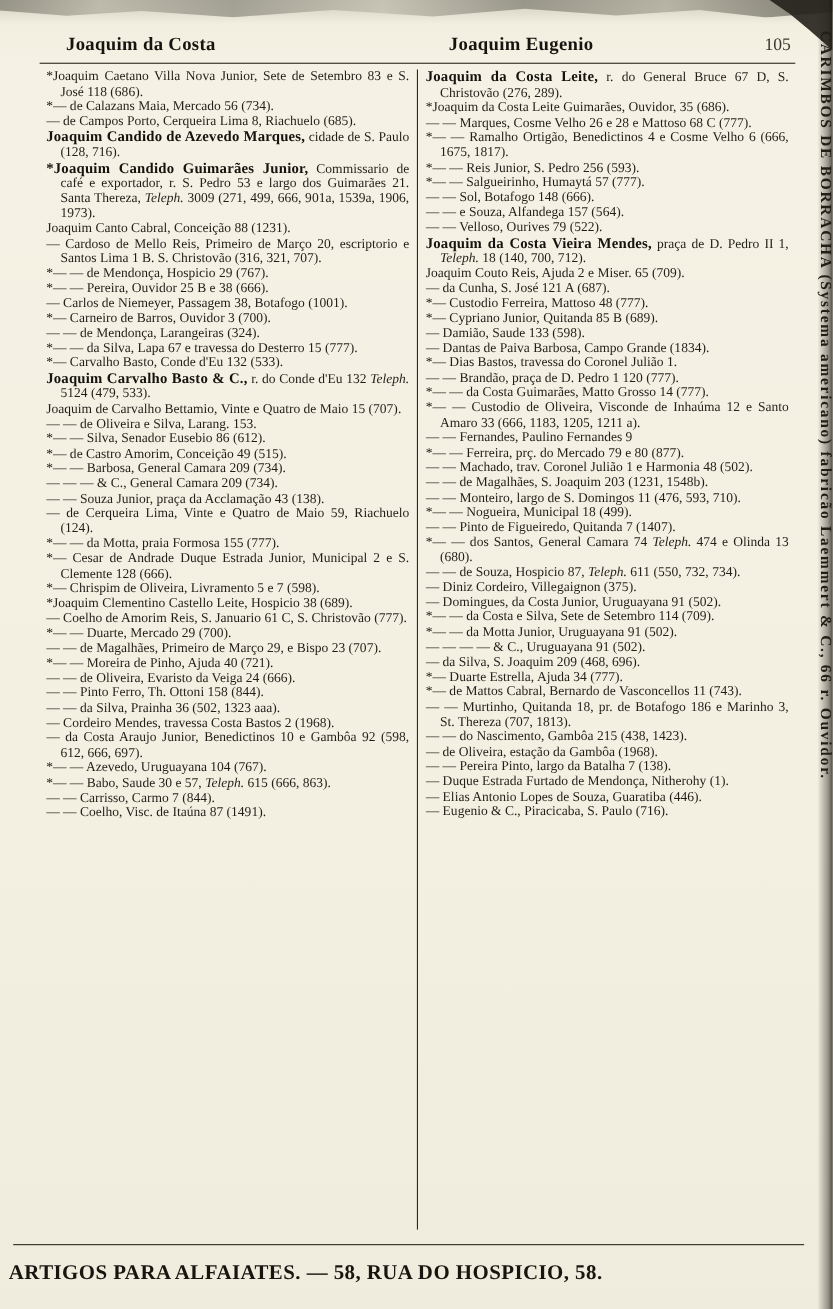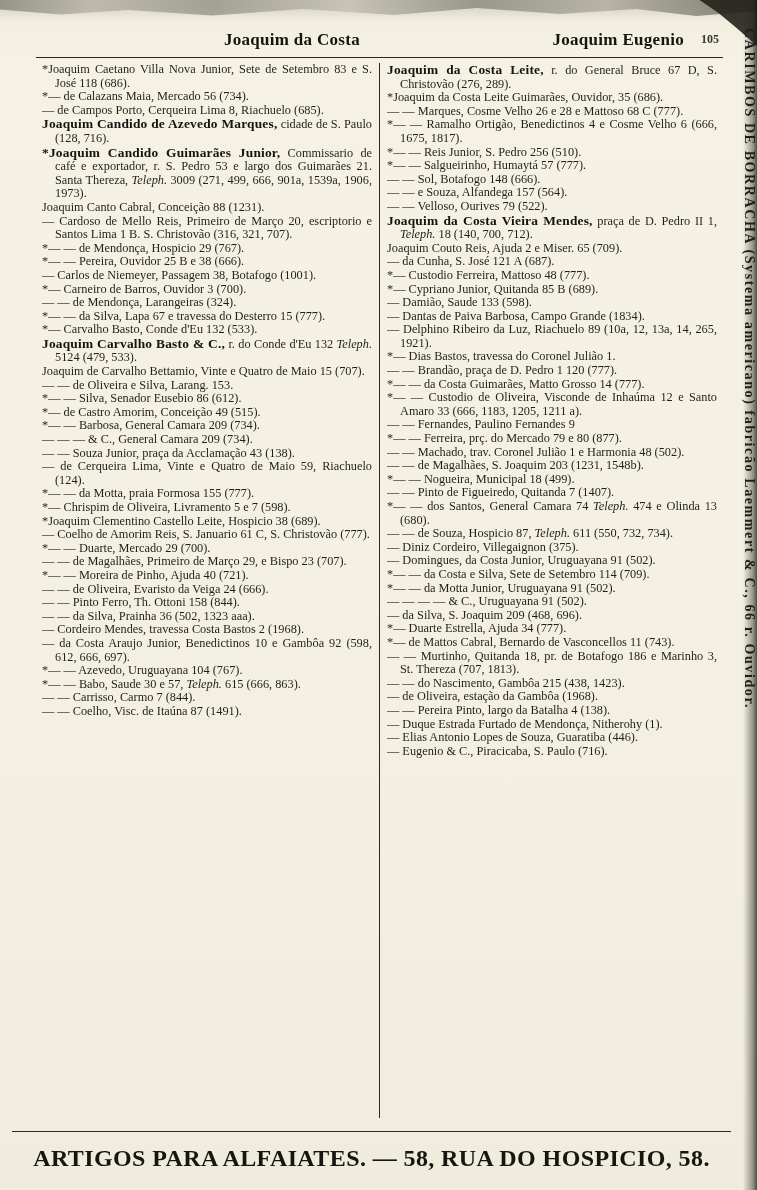--- a/index.html
+++ b/index.html
@@ -31,26 +31,26 @@
   .edge-right {
     position:absolute; top:0; right:0; width:14px; height:100%;
     background:linear-gradient(90deg, rgba(40,38,30,0) 0%, rgba(40,38,30,.45) 70%, rgba(25,23,18,.75) 100%);
     pointer-events:none;
   }
 
   
   .header { position:absolute; top:30px; left:40px; right:70px; height:24px; }
   .h-left, .h-right {
     position:absolute; top:0; font-weight:bold; font-size:17px; letter-spacing:.3px;
-    color:#16140f; width:300px; text-align:right;
+    color:#16140f; width:300px; text-align:left;
   }
   .h-left { left:20px; }
-  .h-right { left:344px; }
+  .h-right { left:368px; }
   .pageno {
-    position:absolute; top:2px; right:-32px; font-weight:bold; font-size:12px; color:#3a372e;
+    position:absolute; top:2px; right:-32px; font-weight:normal; font-size:16px; color:#3a372e;
   }
   .rule {
     position:absolute; top:57px; left:36px; right:34px; height:0;
     border-top:1.6px solid #2b2820;
   }
 
   
   .columns {
     position:absolute; top:63px; left:42px; right:40px; bottom:72px;
     display:flex; overflow:hidden;
@@ -70,22 +70,22 @@
   }
   .entry i { font-style:italic; }
 
   
   .footer-rule {
     position:absolute; left:12px; right:26px; bottom:58px; height:0;
     border-top:1.4px solid #2b2820;
   }
   .footer {
     position:absolute; left:8px; right:22px; bottom:14px; height:36px;
-    font-weight:bold; font-size:24px; letter-spacing:.4px;
-    color:#17150f; text-align:center; line-height:36px;
+    font-weight:bold; font-size:19px; letter-spacing:.4px;
+    color:#17150f; text-align:left; line-height:36px;
     white-space:nowrap;
   }
 
   
   .margin-note {
     position:absolute; top:28px; right:0px; height:1145px; width:22px;
     writing-mode:vertical-rl;
     font-weight:bold; font-size:14px; letter-spacing:1.6px;
     color:#1d1a13; text-align:left;
     overflow:hidden;
@@ -125,20 +125,21 @@
         <div class="entry"><span class="lead">Joaquim Carvalho Basto &amp; C.,</span><span> r. do Conde d'Eu 132 <i>Teleph.</i> 5124 (479, 533).</span></div>
         <div class="entry"><span>Joaquim de Carvalho Bettamio, Vinte e Quatro de Maio 15 (707).</span></div>
         <div class="entry"><span>— — de Oliveira e Silva, Larang. 153.</span></div>
         <div class="entry"><span>*— — Silva, Senador Eusebio 86 (612).</span></div>
         <div class="entry"><span>*— de Castro Amorim, Conceição 49 (515).</span></div>
         <div class="entry"><span>*— — Barbosa, General Camara 209 (734).</span></div>
         <div class="entry"><span>— — — &amp; C., General Camara 209 (734).</span></div>
         <div class="entry"><span>— — Souza Junior, praça da Acclamação 43 (138).</span></div>
         <div class="entry"><span>— de Cerqueira Lima, Vinte e Quatro de Maio 59, Riachuelo (124).</span></div>
         <div class="entry"><span>*— — da Motta, praia Formosa 155 (777).</span></div>
+        <div class="entry"><span>*— Cesar de Andrade Duque Estrada Junior, Municipal 2 e S. Clemente 128 (666).</span></div>
         <div class="entry"><span>*— Chrispim de Oliveira, Livramento 5 e 7 (598).</span></div>
         <div class="entry"><span>*Joaquim Clementino Castello Leite, Hospicio 38 (689).</span></div>
         <div class="entry"><span>— Coelho de Amorim Reis, S. Januario 61 C, S. Christovão (777).</span></div>
         <div class="entry"><span>*— — Duarte, Mercado 29 (700).</span></div>
         <div class="entry"><span>— — de Magalhães, Primeiro de Março 29, e Bispo 23 (707).</span></div>
         <div class="entry"><span>*— — Moreira de Pinho, Ajuda 40 (721).</span></div>
         <div class="entry"><span>— — de Oliveira, Evaristo da Veiga 24 (666).</span></div>
         <div class="entry"><span>— — Pinto Ferro, Th. Ottoni 158 (844).</span></div>
         <div class="entry"><span>— — da Silva, Prainha 36 (502, 1323 aaa).</span></div>
         <div class="entry"><span>— Cordeiro Mendes, travessa Costa Bastos 2 (1968).</span></div>
@@ -147,57 +148,57 @@
         <div class="entry"><span>*— — Babo, Saude 30 e 57, <i>Teleph.</i> 615 (666, 863).</span></div>
         <div class="entry"><span>— — Carrisso, Carmo 7 (844).</span></div>
         <div class="entry"><span>— — Coelho, Visc. de Itaúna 87 (1491).</span></div>
       </div>
     <div class="col-divider"></div>
     <div class="col" id="col-right">
         <div class="entry"><span class="lead">Joaquim da Costa Leite,</span><span> r. do General Bruce 67 D, S. Christovão (276, 289).</span></div>
         <div class="entry"><span>*Joaquim da Costa Leite Guimarães, Ouvidor, 35 (686).</span></div>
         <div class="entry"><span>— — Marques, Cosme Velho 26 e 28 e Mattoso 68 C (777).</span></div>
         <div class="entry"><span>*— — Ramalho Ortigão, Benedictinos 4 e Cosme Velho 6 (666, 1675, 1817).</span></div>
-        <div class="entry"><span>*— — Reis Junior, S. Pedro 256 (510).</span></div>
+        <div class="entry"><span>*— — Reis Junior, S. Pedro 256 (593).</span></div>
         <div class="entry"><span>*— — Salgueirinho, Humaytá 57 (777).</span></div>
         <div class="entry"><span>— — Sol, Botafogo 148 (666).</span></div>
         <div class="entry"><span>— — e Souza, Alfandega 157 (564).</span></div>
         <div class="entry"><span>— — Velloso, Ourives 79 (522).</span></div>
         <div class="entry"><span class="lead">Joaquim da Costa Vieira Mendes,</span><span> praça de D. Pedro II 1, <i>Teleph.</i> 18 (140, 700, 712).</span></div>
         <div class="entry"><span>Joaquim Couto Reis, Ajuda 2 e Miser. 65 (709).</span></div>
         <div class="entry"><span>— da Cunha, S. José 121 A (687).</span></div>
         <div class="entry"><span>*— Custodio Ferreira, Mattoso 48 (777).</span></div>
         <div class="entry"><span>*— Cypriano Junior, Quitanda 85 B (689).</span></div>
         <div class="entry"><span>— Damião, Saude 133 (598).</span></div>
         <div class="entry"><span>— Dantas de Paiva Barbosa, Campo Grande (1834).</span></div>
-        <div class="entry"><span>— Delphino Ribeiro da Luz, Riachuelo 89 (10a, 12, 13a, 14, 265, 1921).</span></div>
         <div class="entry"><span>*— Dias Bastos, travessa do Coronel Julião 1.</span></div>
         <div class="entry"><span>— — Brandão, praça de D. Pedro 1 120 (777).</span></div>
         <div class="entry"><span>*— — da Costa Guimarães, Matto Grosso 14 (777).</span></div>
         <div class="entry"><span>*— — Custodio de Oliveira, Visconde de Inhaúma 12 e Santo Amaro 33 (666, 1183, 1205, 1211 a).</span></div>
         <div class="entry"><span>— — Fernandes, Paulino Fernandes 9</span></div>
         <div class="entry"><span>*— — Ferreira, prç. do Mercado 79 e 80 (877).</span></div>
         <div class="entry"><span>— — Machado, trav. Coronel Julião 1 e Harmonia 48 (502).</span></div>
         <div class="entry"><span>— — de Magalhães, S. Joaquim 203 (1231, 1548b).</span></div>
+        <div class="entry"><span>— — Monteiro, largo de S. Domingos 11 (476, 593, 710).</span></div>
         <div class="entry"><span>*— — Nogueira, Municipal 18 (499).</span></div>
         <div class="entry"><span>— — Pinto de Figueiredo, Quitanda 7 (1407).</span></div>
         <div class="entry"><span>*— — dos Santos, General Camara 74 <i>Teleph.</i> 474 e Olinda 13 (680).</span></div>
         <div class="entry"><span>— — de Souza, Hospicio 87, <i>Teleph.</i> 611 (550, 732, 734).</span></div>
         <div class="entry"><span>— Diniz Cordeiro, Villegaignon (375).</span></div>
         <div class="entry"><span>— Domingues, da Costa Junior, Uruguayana 91 (502).</span></div>
         <div class="entry"><span>*— — da Costa e Silva, Sete de Setembro 114 (709).</span></div>
         <div class="entry"><span>*— — da Motta Junior, Uruguayana 91 (502).</span></div>
         <div class="entry"><span>— — — — &amp; C., Uruguayana 91 (502).</span></div>
         <div class="entry"><span>— da Silva, S. Joaquim 209 (468, 696).</span></div>
         <div class="entry"><span>*— Duarte Estrella, Ajuda 34 (777).</span></div>
         <div class="entry"><span>*— de Mattos Cabral, Bernardo de Vasconcellos 11 (743).</span></div>
         <div class="entry"><span>— — Murtinho, Quitanda 18, pr. de Botafogo 186 e Marinho 3, St. Thereza (707, 1813).</span></div>
         <div class="entry"><span>— — do Nascimento, Gambôa 215 (438, 1423).</span></div>
         <div class="entry"><span>— de Oliveira, estação da Gambôa (1968).</span></div>
-        <div class="entry"><span>— — Pereira Pinto, largo da Batalha 4 (138).</span></div>
+        <div class="entry"><span>— — Pereira Pinto, largo da Batalha 7 (138).</span></div>
         <div class="entry"><span>— Duque Estrada Furtado de Mendonça, Nitherohy (1).</span></div>
         <div class="entry"><span>— Elias Antonio Lopes de Souza, Guaratiba (446).</span></div>
         <div class="entry"><span>— Eugenio &amp; C., Piracicaba, S. Paulo (716).</span></div>
       </div>
   </div>
 
   <div class="footer-rule"></div>
   <div class="footer">ARTIGOS PARA ALFAIATES. — 58, RUA DO HOSPICIO, 58.</div>
 
   <div class="margin-note">CARIMBOS DE BORRACHA (Systema americano) fabricão Laemmert &amp; C., 66 r. Ouvidor.</div>

